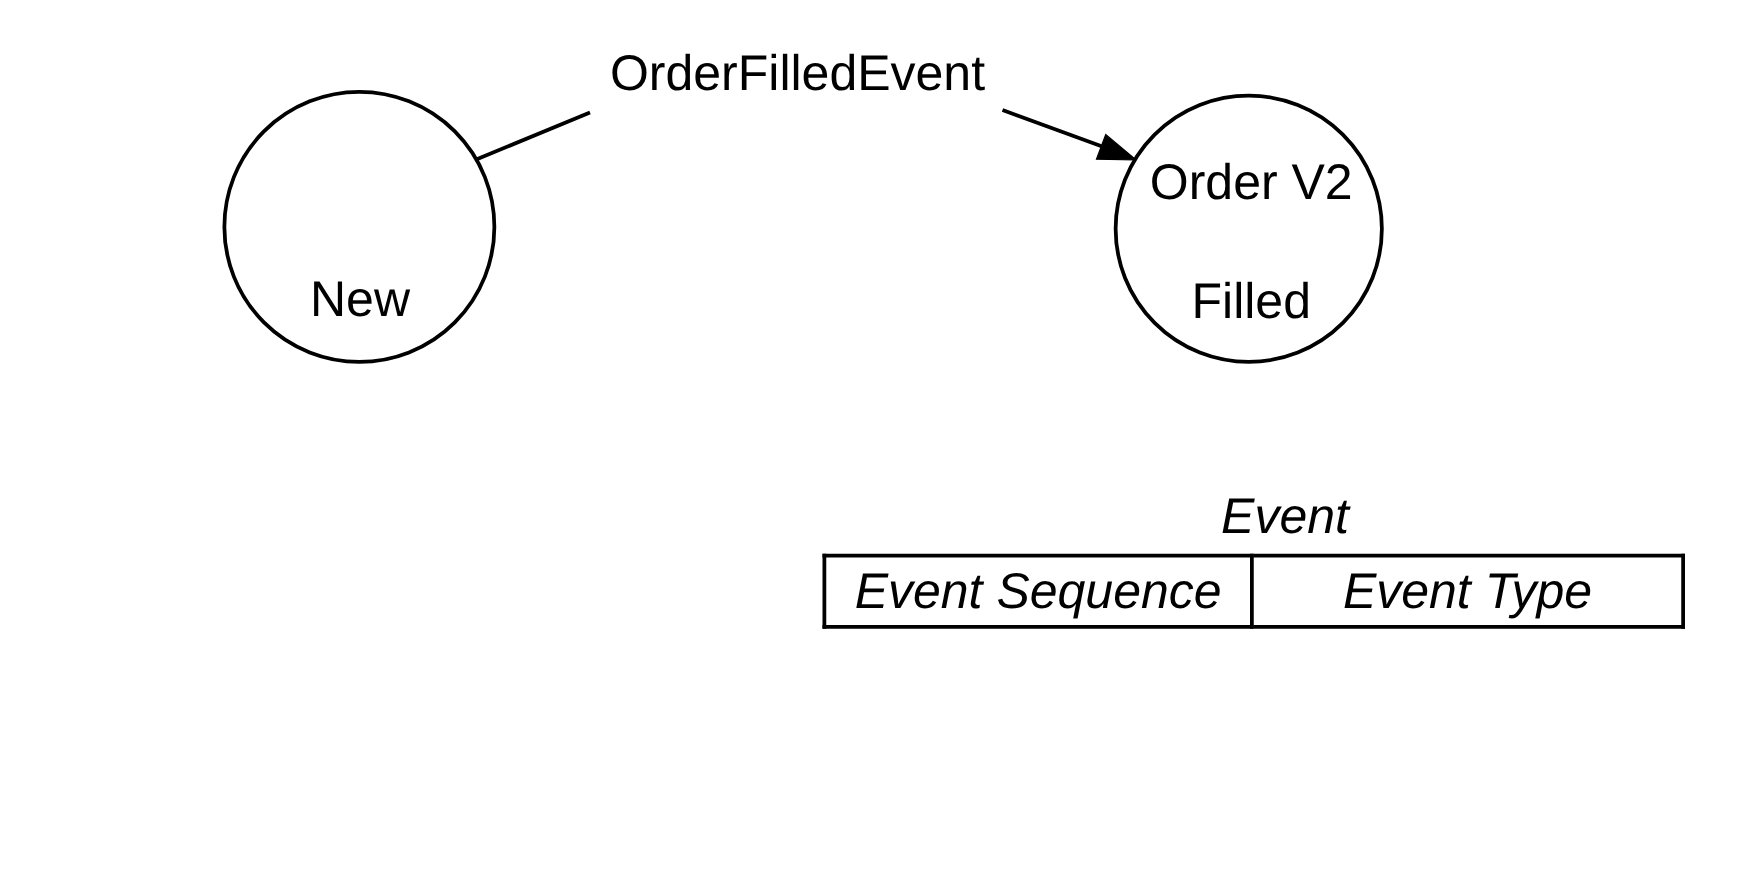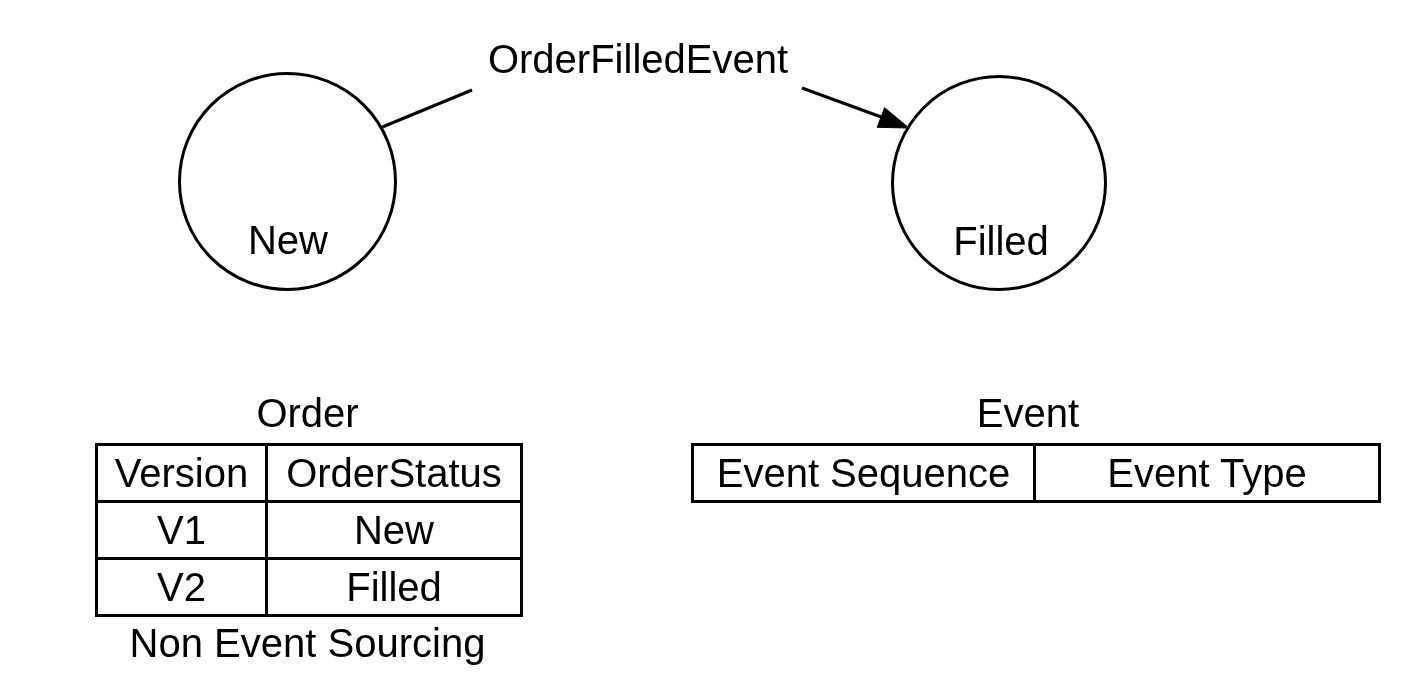--- a/index.html
+++ b/index.html
@@ -40,38 +40,38 @@
   }
   .node1-title  { left: 288px;  top: 149px; }
   .node1-status { left: 288px;  top: 240px; }
   .node2-title  { left: 1001px; top: 146px; }
   .node2-status { left: 1001px; top: 241px; }
   .edge-label   { left: 638px;  top: 59px;  }
 
   
   .table-block { position: absolute; top: 390px; }
   .table-block.left  { left: 95px;  width: 425px; }
-  .table-block.right { left: 658px; width: 740px; }
+  .table-block.right { left: 658px; width: 740px; font-style: italic; }
 
   .tbl-title, .tbl-caption {
     text-align: center;
     font-size: 40px;
     line-height: 46px;
     white-space: nowrap;
   }
   .tbl-title { margin-bottom: 7px; }
   .tbl-caption { margin-top: 3px; }
 
   table.data-table {
     border-collapse: collapse;
     table-layout: fixed;
     background: #ffffff;
   }
   .table-block.left  table.data-table { width: 425px; }
-  .table-block.right table.data-table { width: 687px; margin-left: 33px; }
+  .table-block.right table.data-table { width: 687px; }
 
   table.data-table td {
     border: 3px solid #000000;
     height: 54px;
     padding: 0;
     text-align: center;
     vertical-align: middle;
     font-size: 40px;
     line-height: 46px;
     white-space: nowrap;
@@ -90,48 +90,25 @@
   <svg class="edge-svg" viewBox="0 0 1404 696" xmlns="http://www.w3.org/2000/svg" aria-hidden="true">
     <line x1="380" y1="128" x2="472" y2="90" stroke="#000000" stroke-width="3"></line>
     <line x1="802" y1="88" x2="884" y2="118" stroke="#000000" stroke-width="3"></line>
     <polygon points="909,128 877.2,127.3 884.6,107.7" fill="#000000" stroke="#000000" stroke-width="1"></polygon>
   </svg>
 
   <div class="state-circle circle-v1"></div>
   <div class="abs-text node1-status">New</div>
 
   <div class="state-circle circle-v2"></div>
+  <div class="abs-text node2-title">Order V2</div>
   <div class="abs-text node2-status">Filled</div>
 
   <div class="abs-text edge-label">OrderFilledEvent</div>
 
-  <div class="table-block left">
-    <div class="tbl-title">Order</div>
-    <table class="data-table">
-      <colgroup>
-          <col class="c1">
-          <col class="c2">
-        </colgroup>
-      <tbody>
-        <tr>
-          <td>Version</td>
-          <td>OrderStatus</td>
-        </tr>
-        <tr>
-          <td>V1</td>
-          <td>New</td>
-        </tr>
-        <tr>
-          <td>V2</td>
-          <td>Filled</td>
-        </tr>
-      </tbody>
-    </table>
-    <div class="tbl-caption">Non Event Sourcing</div>
-  </div>
 
   <div class="table-block right">
     <div class="tbl-title">Event</div>
     <table class="data-table">
       <colgroup>
           <col class="c1">
           <col class="c2">
         </colgroup>
       <tbody>
         <tr>

